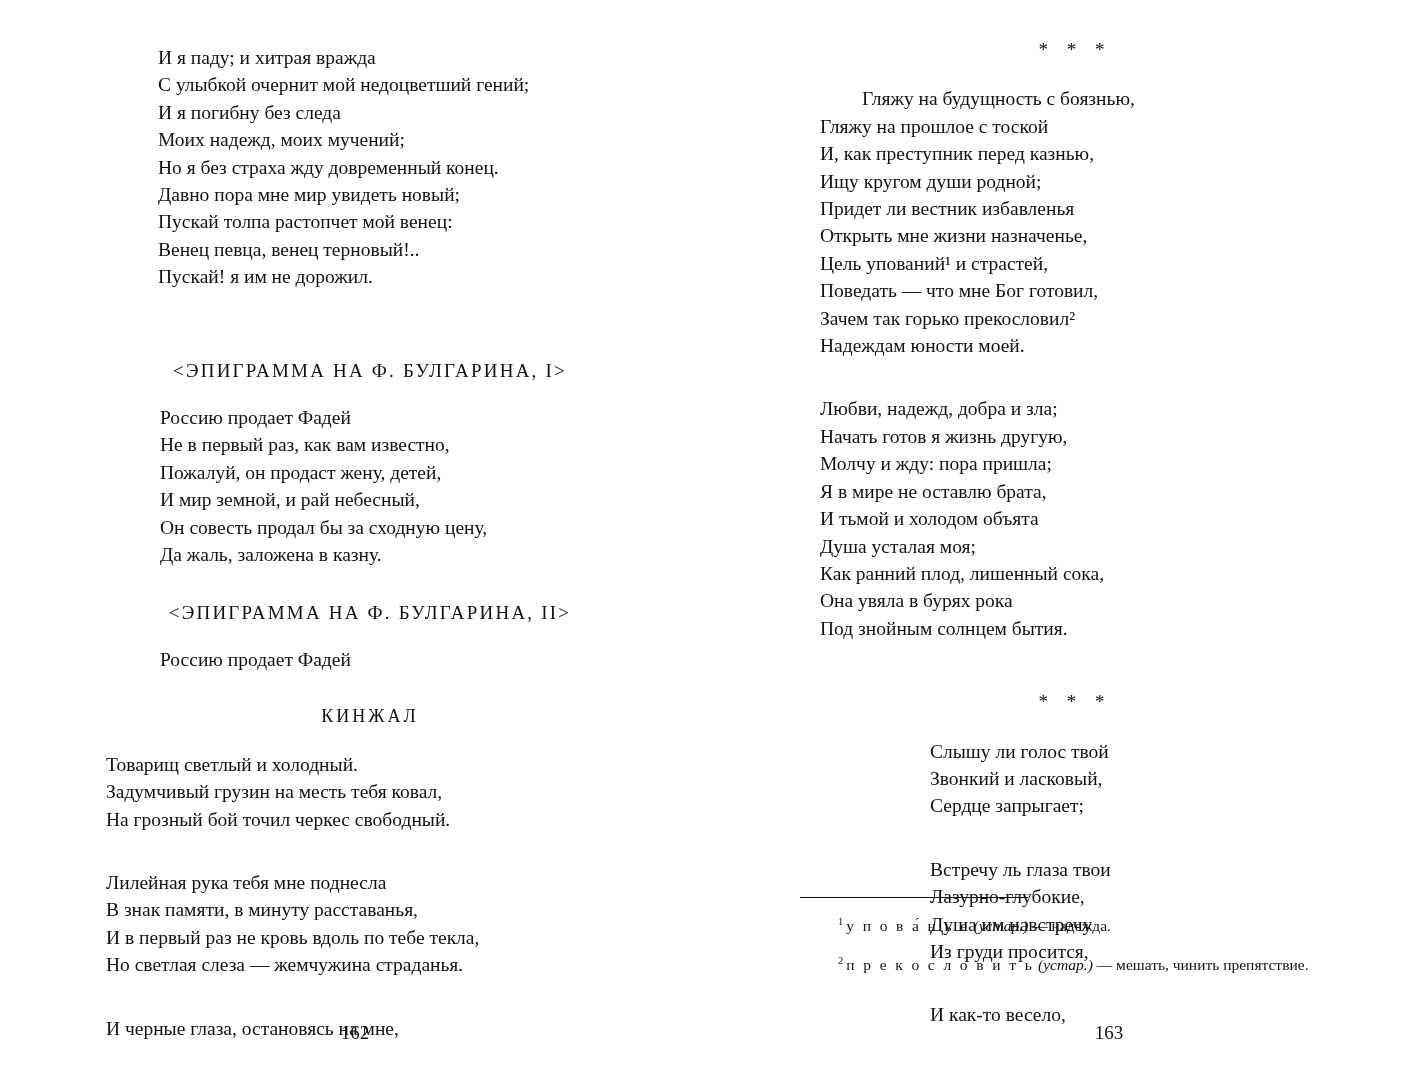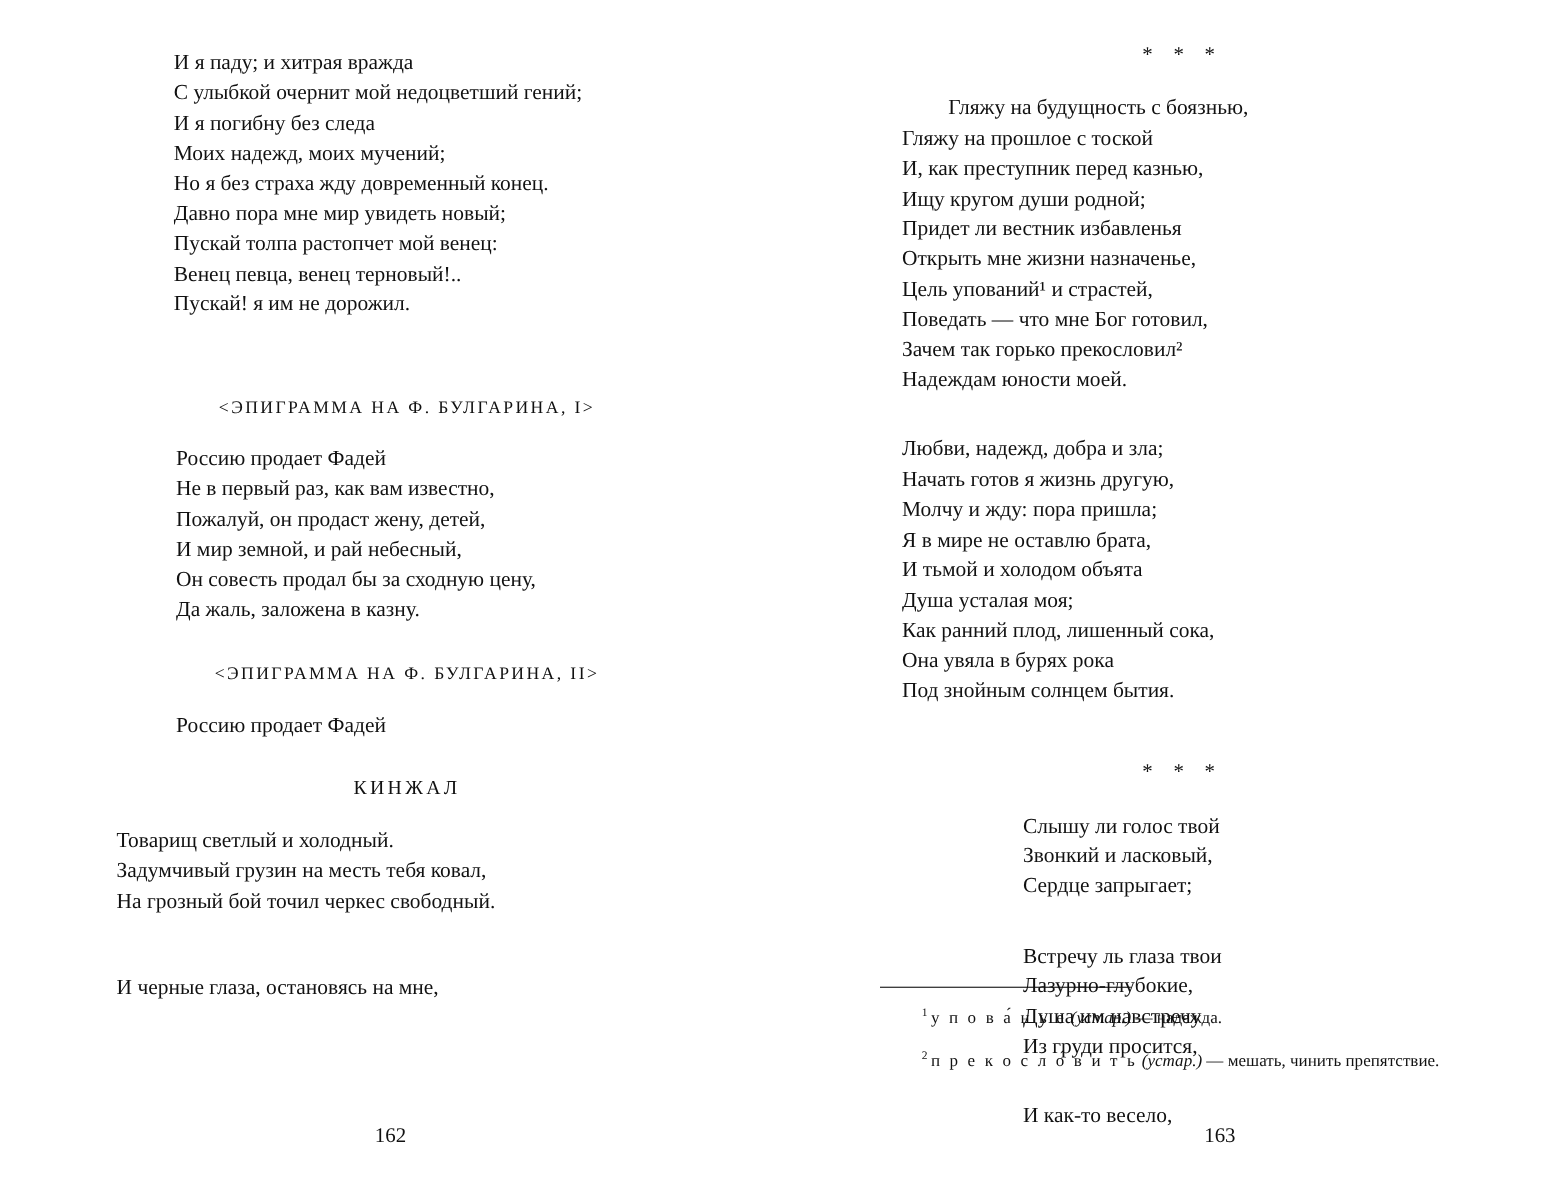--- a/index.html
+++ b/index.html
@@ -37,21 +37,21 @@
     line-height: 27.4px;
   }
   .stanza {
     margin: 0 0 20px 0;
     font-family: Liberation Serif, serif;
   }
   .line {
     white-space: pre;
   }
   .poem-title {
-    font-size: 16px;
+    font-size: 19px;
     letter-spacing: 2.2px;
     text-align: center;
     margin: 30px 0 20px 0;
     font-weight: normal;
   }
   .poem-title.big {
     font-size: 18px;
     letter-spacing: 3px;
   }
   .asterisks {
@@ -150,20 +150,26 @@
       <div class="poem-title big">КИНЖАЛ</div>
 
       <div class="stanza block-indent-3">
         <div class="line">Товарищ светлый и холодный.</div>
         <div class="line">Задумчивый грузин на месть тебя ковал,</div>
         <div class="line">На грозный бой точил черкес свободный.</div>
       </div>
 
       <div class="spacer-sm"></div>
 
+      <div class="stanza block-indent-3">
+        <div class="line">Лилейная рука тебя мне поднесла</div>
+        <div class="line">В знак памяти, в минуту расставанья,</div>
+        <div class="line">И в первый раз не кровь вдоль по тебе текла,</div>
+        <div class="line">Но светлая слеза — жемчужина страданья.</div>
+      </div>
 
       <div class="spacer-sm"></div>
 
       <div class="stanza block-indent-3">
         <div class="line">И черные глаза, остановясь на мне,</div>
 
       </div>
 
     </div>
 

